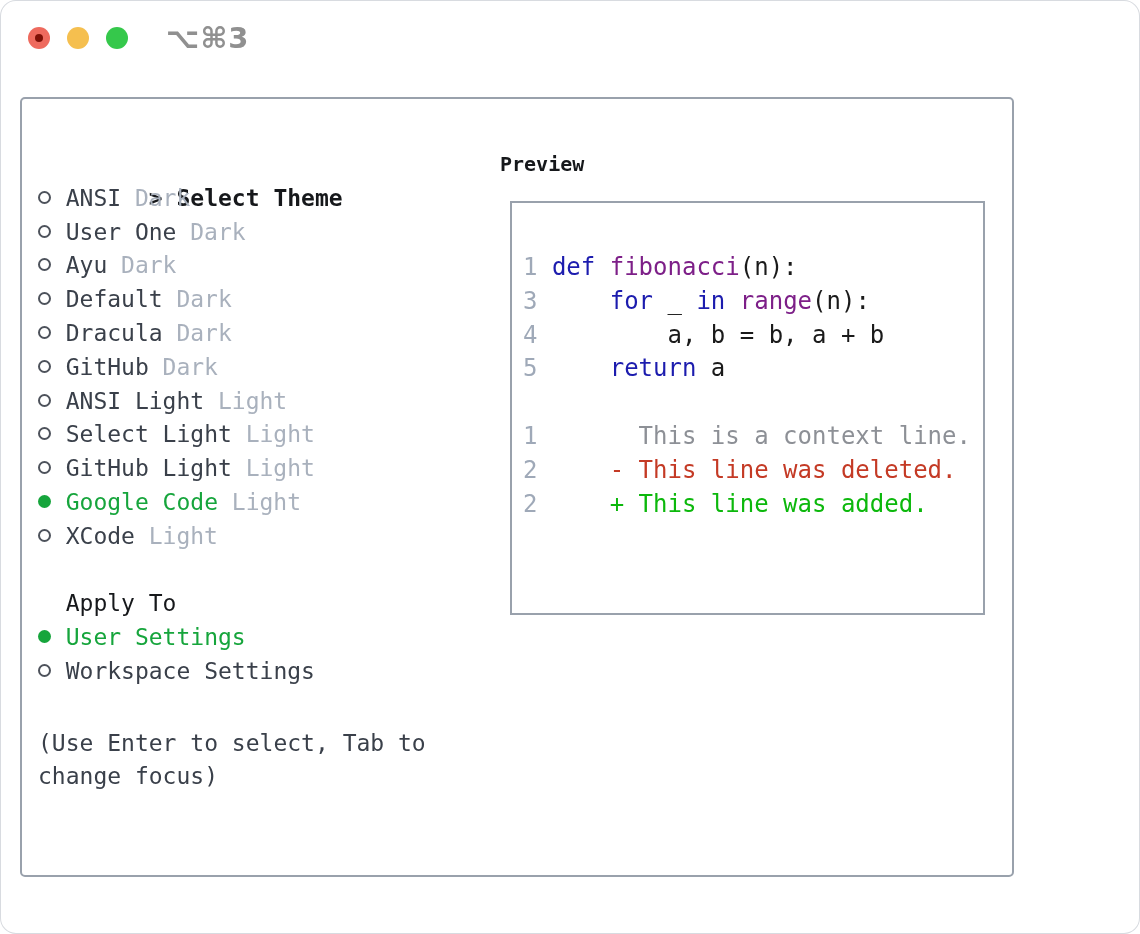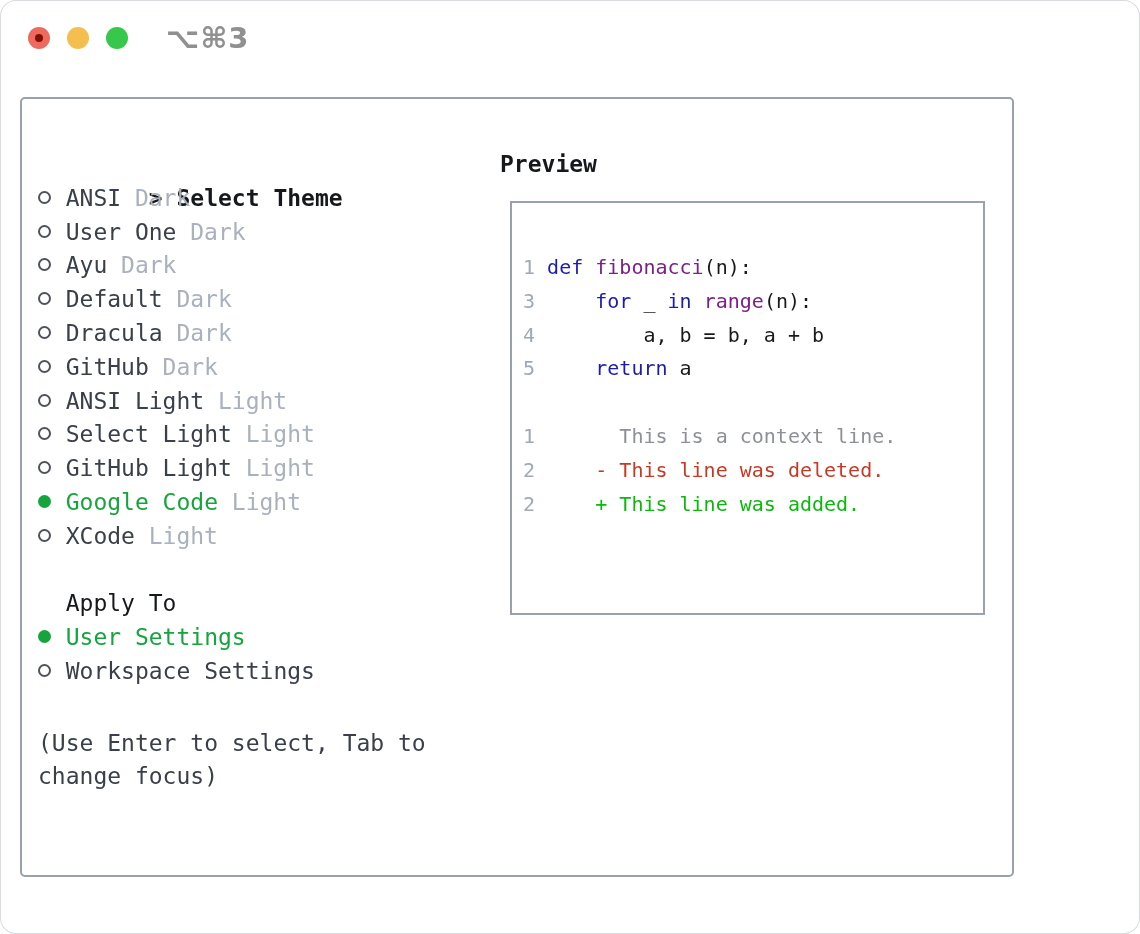--- a/index.html
+++ b/index.html
@@ -50,29 +50,29 @@
   .circle.filled { background: var(--accent_green); }
   .variant { color: var(--muted_gray); margin-left: 13.8px; }
   .theme-row.selected .name { color: var(--accent_green); }
   .apply-row.selected .label { color: var(--accent_green); }
   .apply-title { padding-left: 27.7px; color: var(--heading_black); }
   .hint { margin-top: 4px; color: var(--muted_gray); }
   
   .preview-label {
     position: absolute; left: 478px; top: 49px;
     height: 33.8px; line-height: 33.8px;
-    font-size: 23px; font-weight: 700; color: var(--heading_black);
+    font-size: 20px; font-weight: 700; color: var(--heading_black);
   }
   .preview-box {
     position: absolute; left: 488px; top: 102px; width: 475px; height: 414px;
     border: 2px solid var(--border_gray);
     box-sizing: border-box; background: #ffffff;
     padding: 48px 0 0 11px; overflow: hidden;
   }
-  .code-line { height: 33.8px; line-height: 33.8px; font-size: 20px; white-space: pre; color: #1a1a1a; }
+  .code-line { height: 33.8px; line-height: 33.8px; font-size: 24px; white-space: pre; color: #1a1a1a; }
   .seg-ln  { color: var(--line_number); }
   .seg-kw  { color: var(--keyword_blue); }
   .seg-fn  { color: var(--function_purple); }
   .seg-num { color: var(--literal_teal); }
   .seg-pl  { color: #1a1a1a; }
   .seg-ctx { color: var(--context_gray); text-align: right; }
   .seg-del { color: var(--deleted_red); }
   .seg-add { color: var(--added_green); }
 </style>
 </head>

